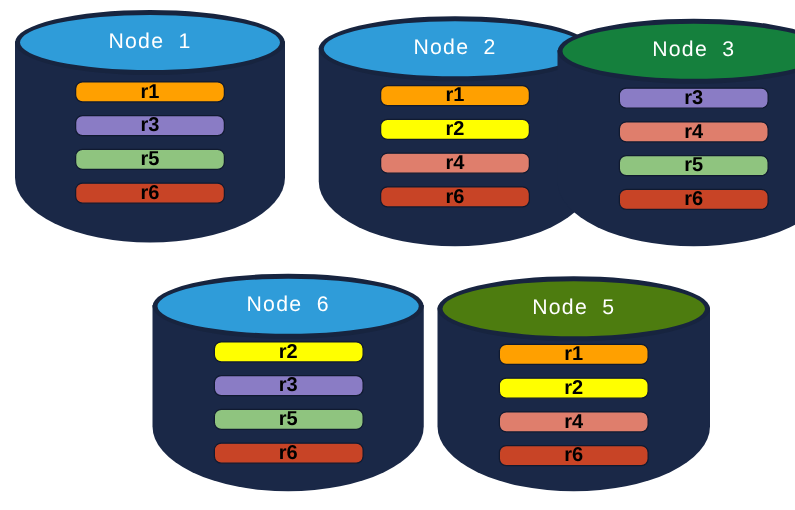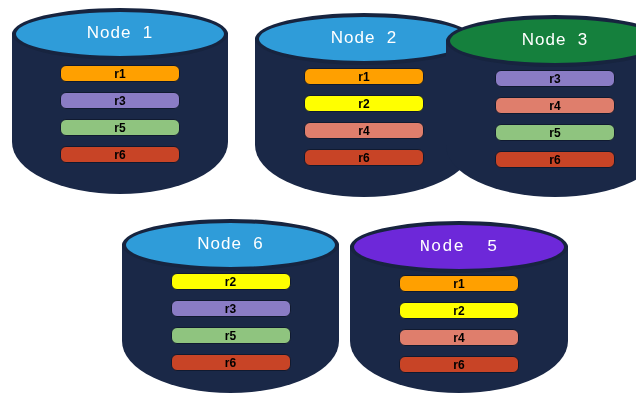--- a/index.html
+++ b/index.html
@@ -52,21 +52,21 @@
     width: 118px;
     height: 15px;
     box-sizing: content-box;
     border-radius: 6px;
     border: 1px solid #101a30;
     display: flex;
     align-items: center;
     justify-content: center;
   }
   .bar span {
-    font-size: 12px;
+    font-size: 16px;
     font-weight: bold;
     color: #000000;
     line-height: 1;
   }
 </style>
 </head>
 <body>
 
 <div class="canvas" style="background: rgb(255, 255, 255);">
   <div class="node" style="left: 12px; top: 8px; width: 176px; height: 186px;">
@@ -148,21 +148,21 @@
           <span style="color: rgb(0, 0, 0);">r5</span>
         </div>
         <div class="bar" style="background: rgb(200, 68, 38); border-color: rgb(16, 26, 48);">
           <span style="color: rgb(0, 0, 0);">r6</span>
         </div>
       </div>
   </div>
 
   <div class="node" style="left: 350px; top: 221px; width: 178px; height: 172px;">
     <div class="cyl-body" style="background: rgb(26, 40, 71);"></div>
-    <div class="cyl-top" style="background: #6d28d9; border-color: rgb(23, 36, 63); font-family: Liberation Mono, monospace;">
+    <div class="cyl-top" style="background: #4d7c0f; border-color: rgb(23, 36, 63);">
       <span class="node-label" style="color: rgb(255, 255, 255);">Node  5</span>
     </div>
     <div class="bars" style="top: 54px;">
         <div class="bar" style="background: rgb(255, 160, 0); border-color: rgb(16, 26, 48);">
           <span style="color: rgb(0, 0, 0);">r1</span>
         </div>
         <div class="bar" style="background: rgb(255, 255, 0); border-color: rgb(16, 26, 48);">
           <span style="color: rgb(0, 0, 0);">r2</span>
         </div>
         <div class="bar" style="background: rgb(223, 126, 108); border-color: rgb(16, 26, 48);">

